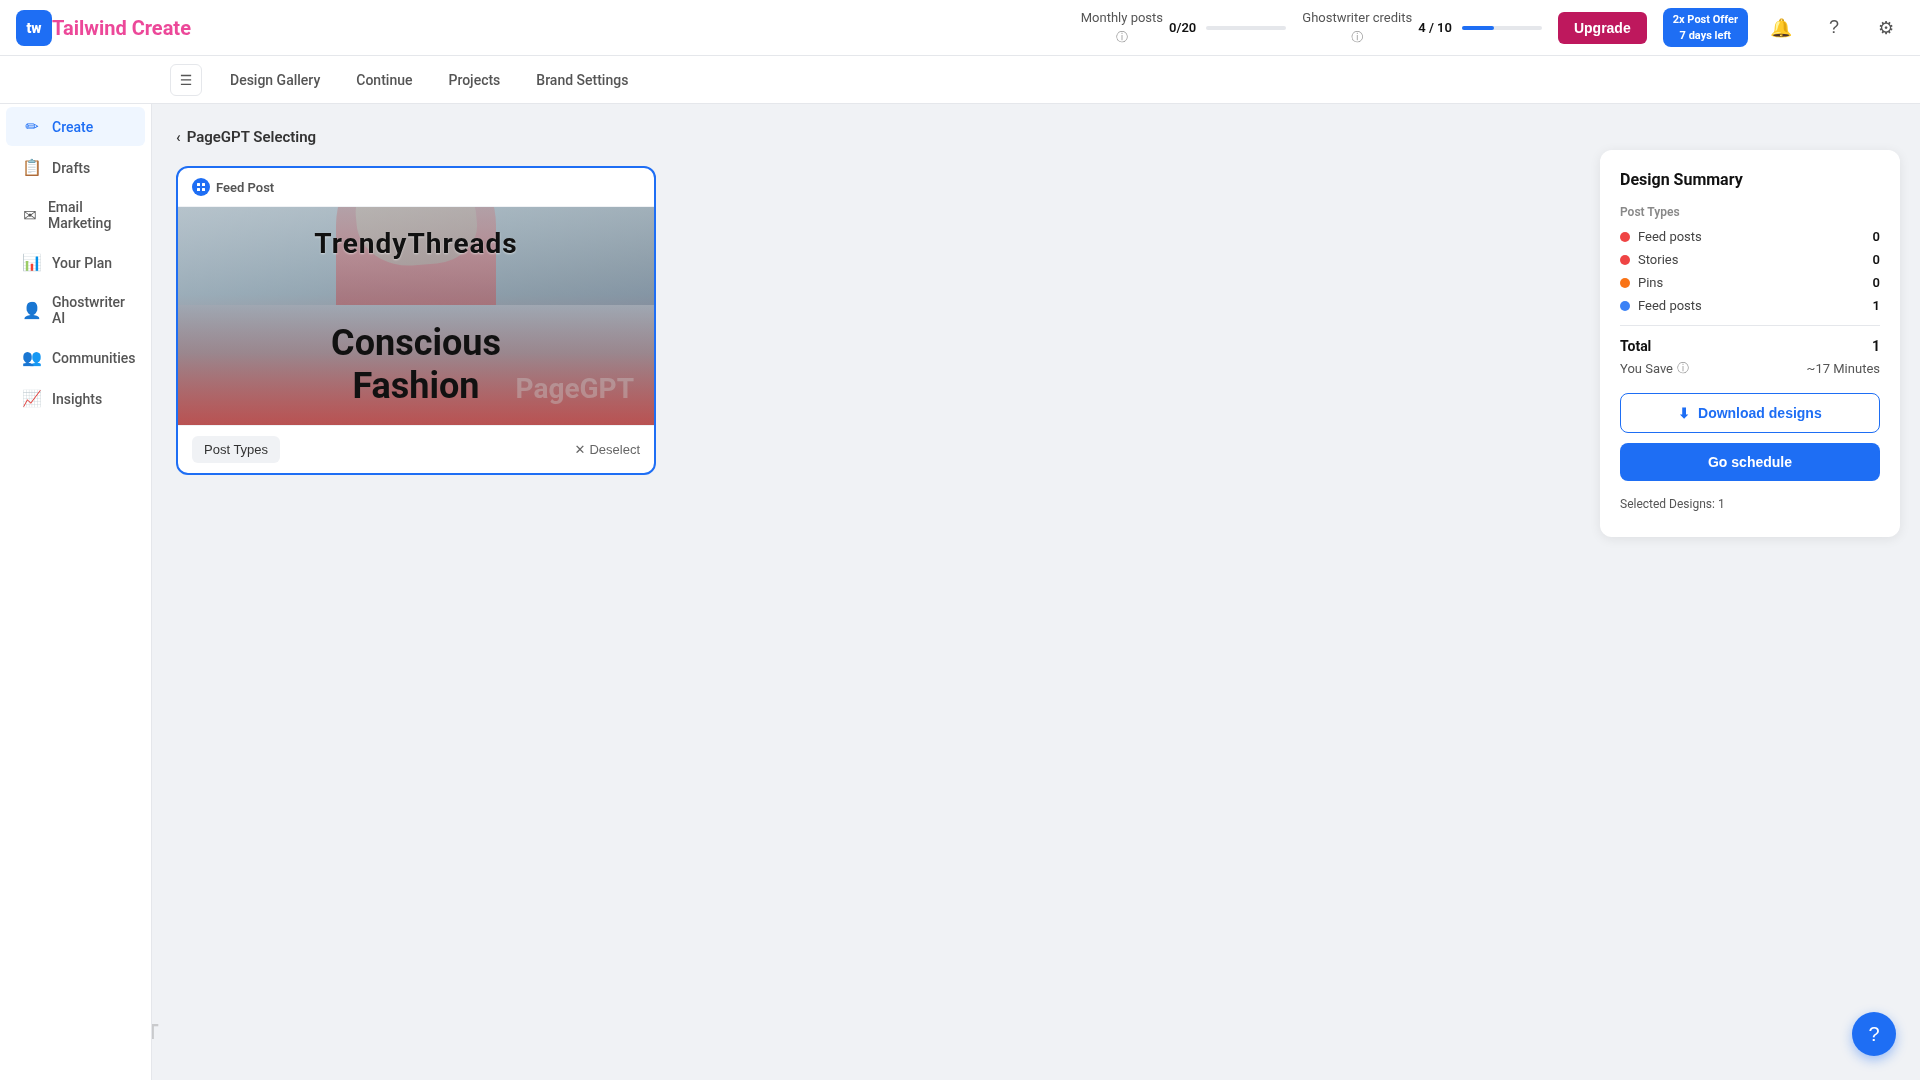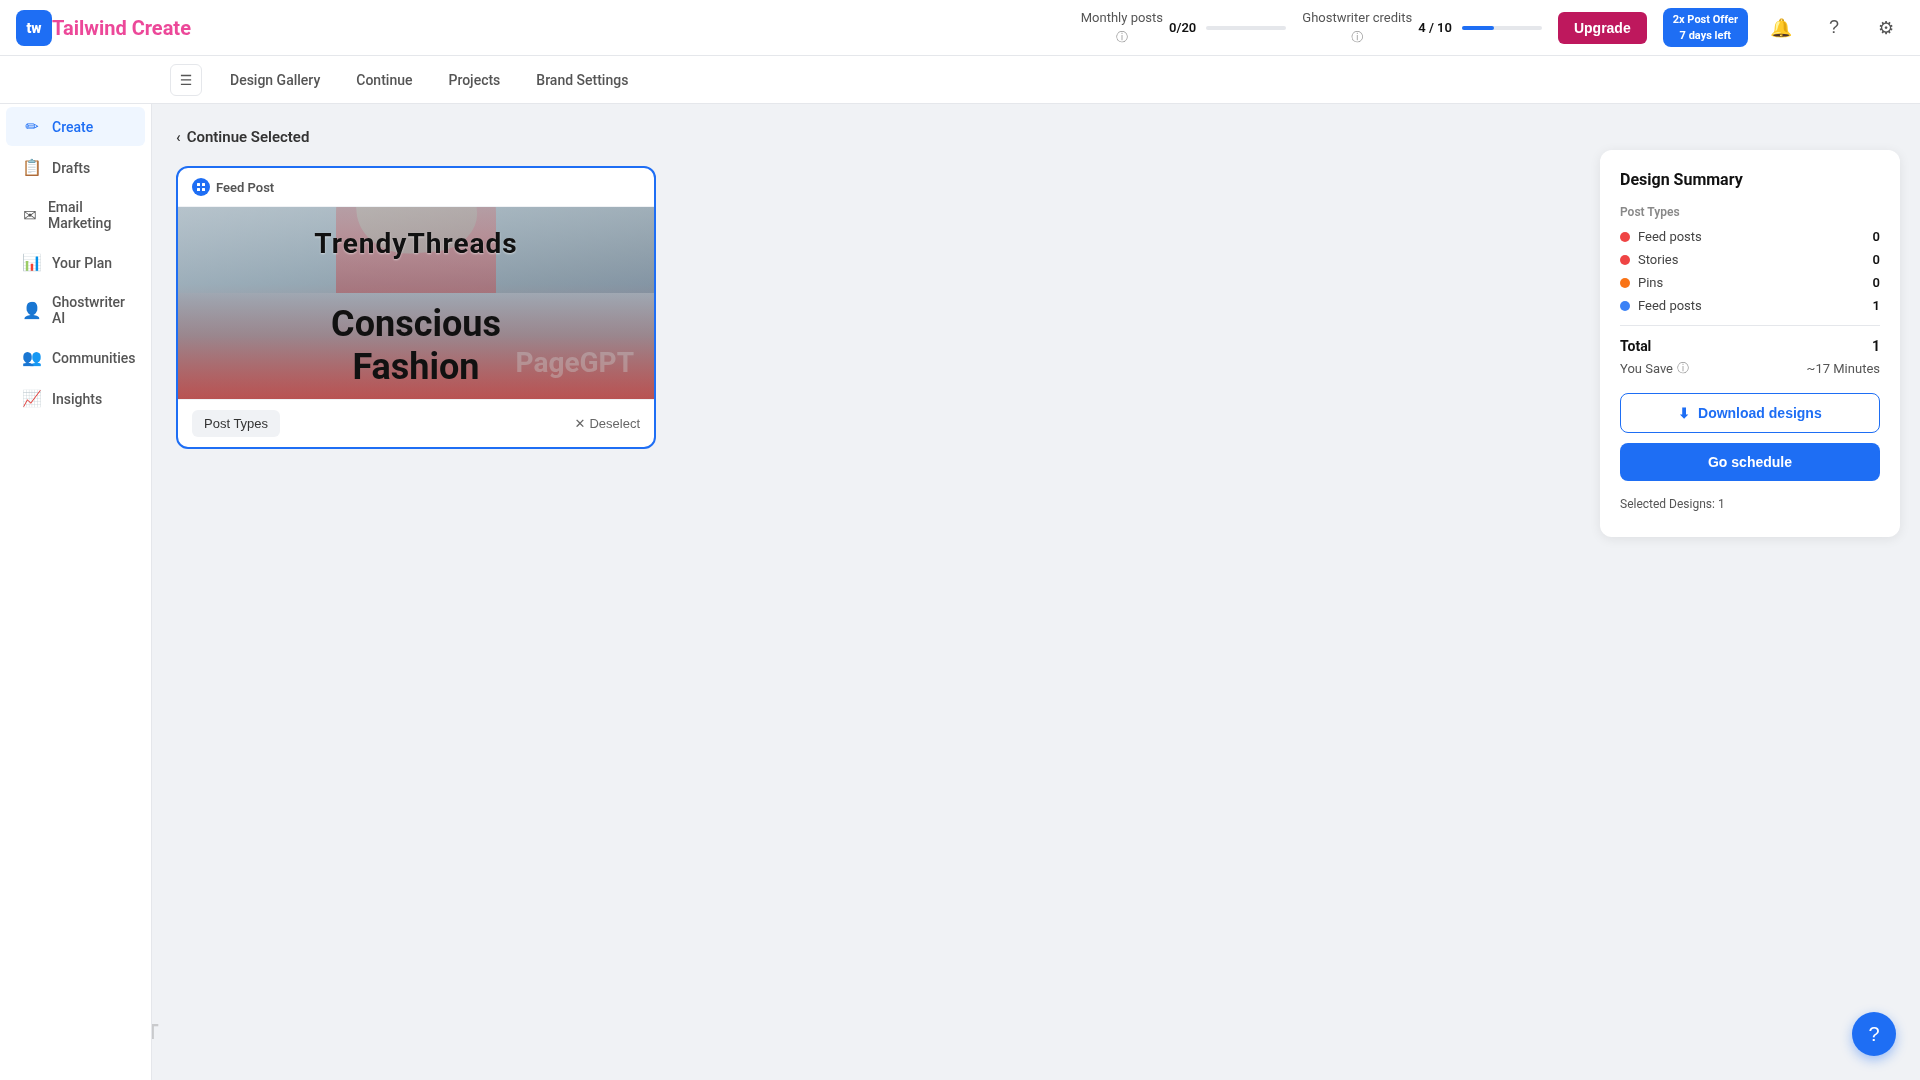--- a/index.html
+++ b/index.html
@@ -93,21 +93,21 @@
       display: flex; align-items: center; gap: 6px;
       padding: 10px 14px; font-size: 13px; font-weight: 600; color: #555;
       border-bottom: 1px solid #f0f2f5;
     }
     .feed-icon {
       width: 18px; height: 18px; border-radius: 50%; background: #1e6ef4;
       display: flex; align-items: center; justify-content: center;
       color: white; font-size: 10px; font-weight: 700;
     }
     .card-image {
-      width: 100%; height: 192px; position: relative; overflow: hidden;
+      width: 100%; height: 218px; position: relative; overflow: hidden;
     }
     .fashion-image {
       width: 100%; height: 100%;
       background: linear-gradient(135deg, #b8c4cc 0%, #8fa0ac 30%, #c44040 70%, #8fa0ac 100%);
       position: relative; display: flex; flex-direction: column;
     }
     .fashion-top {
       height: 45%; background: linear-gradient(180deg, #c8d4da 0%, #9eb0ba 100%);
       position: relative; display: flex; align-items: flex-start; justify-content: center;
       padding-top: 20px;
@@ -299,21 +299,21 @@
   <div class="sidebar-item">
     <span class="sidebar-icon">📈</span>
     <span>Insights</span>
   </div>
 </div>
 
 <div class="main">
 
   <div class="back-link">
     <span>‹</span>
-    <span>Continue Selected</span>
+    <span>PageGPT Selecting</span>
   </div>
 
   <div class="card">
     <div class="card-label">
       <div class="feed-icon">
         <svg width="10" height="10" viewBox="0 0 10 10" fill="none">
           <rect x="1" y="1" width="3" height="3" fill="white" rx="0.5"></rect>
           <rect x="6" y="1" width="3" height="3" fill="white" rx="0.5"></rect>
           <rect x="1" y="6" width="3" height="3" fill="white" rx="0.5"></rect>
           <rect x="6" y="6" width="3" height="3" fill="white" rx="0.5"></rect>

